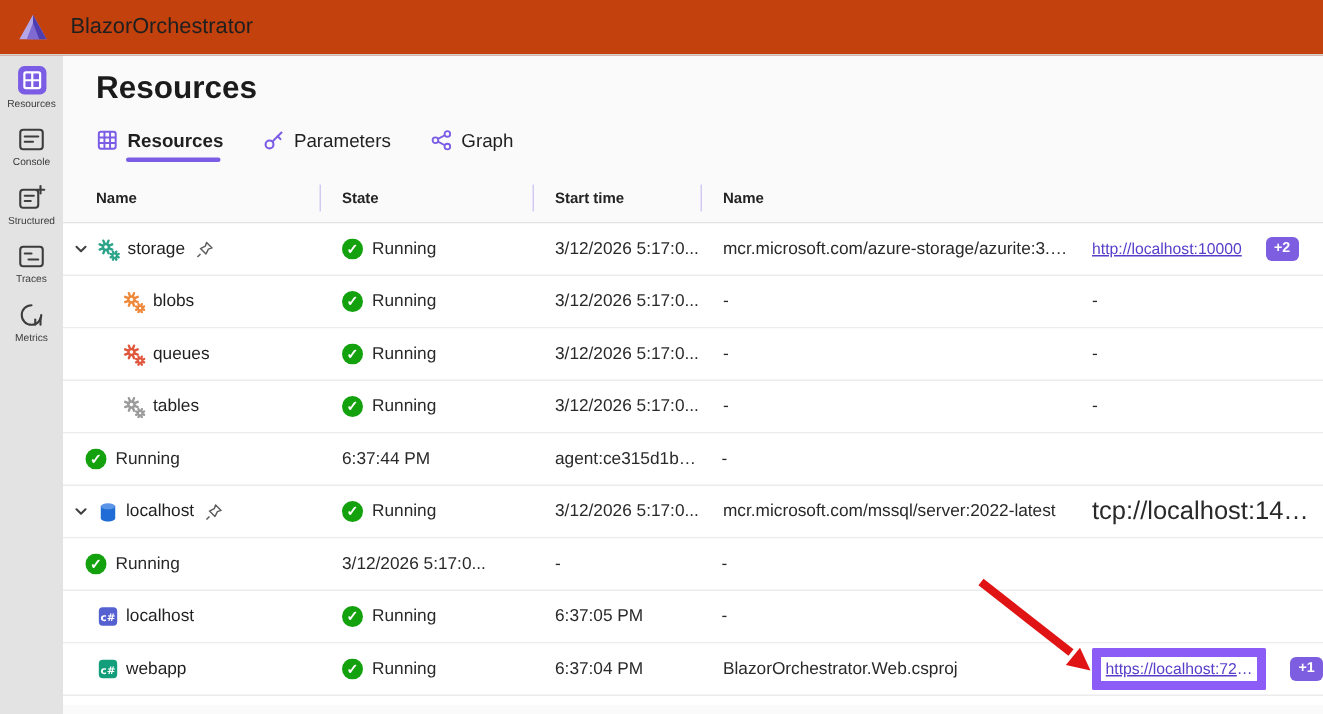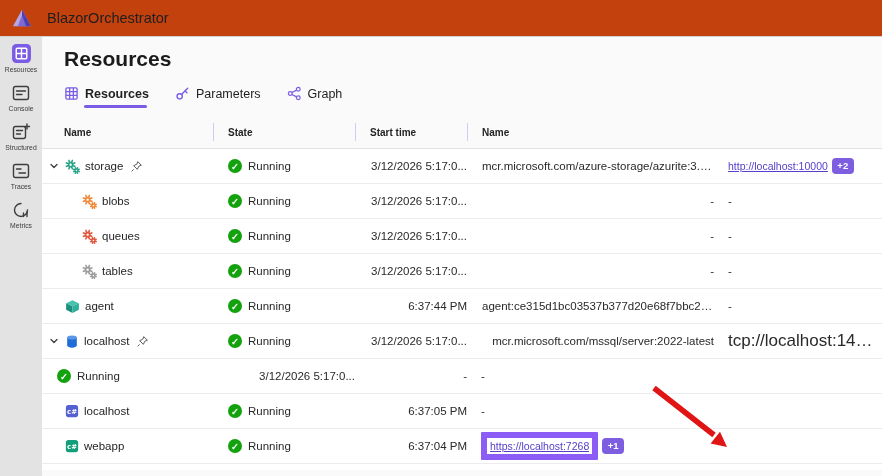--- a/index.html
+++ b/index.html
@@ -30,33 +30,33 @@
                        height:3px; border-radius:2px; background:#7b5ce5; }
   
   .table { margin-top:8px; }
   .thead, .row { display:grid; grid-template-columns:171px 142px 112px 247px 1fr; align-items:center; }
   .thead { height:33px; border-bottom:1px solid #e3e3e3; }
   .th { font-size:10px; font-weight:700; color:#242424; padding-left:15px; height:100%;
         display:flex; align-items:center; position:relative; white-space:nowrap; }
   .th:first-child { padding-left:22px; }
   .th:not(:first-child)::before { content:""; position:absolute; left:0; top:7px; bottom:7px;
                                   width:1px; background:#d4c9f2; }
-  .row { height:35px; background:#fff; border-bottom:1px solid #ececec; cursor:pointer;text-align:right; }
+  .row { height:35px; background:#fff; border-bottom:1px solid #ececec; cursor:pointer; }
   .cell { font-size:11.5px; color:#292929; padding-left:15px;
           white-space:nowrap; overflow:hidden; text-overflow:ellipsis; }
   .name-cell { display:flex; align-items:center; gap:5px; padding-left:6px; overflow:hidden; }
   .name-label { font-size:11.5px; color:#1f1f1f; white-space:nowrap; }
   .spacer12 { width:12px; flex:none; display:inline-block; }
   .chev { width:12px; flex:none; display:inline-flex; justify-content:center; cursor:pointer; }
   .row-icon { flex:none; display:inline-flex; }
   .pin { flex:none; display:inline-flex; margin-left:2px; cursor:pointer; }
   .state-cell { display:flex; align-items:center; gap:6px; }
   .dot { width:14px; height:14px; border-radius:50%; background:#13a10e; color:#fff; flex:none;
          font-size:9.5px; font-weight:700; display:inline-flex; align-items:center; justify-content:center; }
-  .url-cell { display:flex; align-items:center; gap:4px; padding-left:14px; font-size:10.5px; }
+  .url-cell { display:flex; align-items:center; gap:16px; padding-left:14px; font-size:10.5px; }
   a.url { color:#573dc9; text-decoration:underline; white-space:nowrap; overflow:hidden;
           text-overflow:ellipsis; flex:0 1 auto; cursor:pointer; }
   .badge { flex:none; background:#7d5ee0; color:#fff; font-size:9.5px; font-weight:700;
            border-radius:4px; padding:3px 5.5px; line-height:1; cursor:pointer; }
   .red-box { display:inline-flex; border:6px solid #8b5cf6; padding:2px 3px; border-radius:1px;
              flex:0 1 auto; overflow:hidden; }
   .partial { height:6px; background:#fff; }
   .arrow-svg { position:absolute; left:0; top:0; pointer-events:none; z-index:5; }
 </style>
 </head>
@@ -373,31 +373,20 @@
             <span class="dot">✓</span>
             <span>Running</span>
           </div>
           <div class="cell">3/12/2026 5:17:0...</div>
           <div class="cell">-</div>
           <div class="cell url-cell">
             <span style="white-space:nowrap;overflow:hidden;text-overflow:ellipsis;font-size:11.5px;color:#292929">-</span>
           </div>
         </div>
         <div class="row">
-          <div class="cell name-cell">
-            <span class="spacer12"></span>
-            <span class="row-icon">
-              <svg width="15" height="15" viewBox="0 0 16 16">
-                <polygon points="8,1.2 14.8,4.6 8,8 1.2,4.6" fill="#46c2ae"></polygon>
-                <polygon points="1.2,4.6 8,8 8,14.8 1.2,11.4" fill="#1c8f7f"></polygon>
-                <polygon points="14.8,4.6 8,8 8,14.8 14.8,11.4" fill="#2fae9a"></polygon>
-              </svg>
-            </span>
-            <span class="name-label">agent</span>
-          </div>
           <div class="cell state-cell">
             <span class="dot">✓</span>
             <span>Running</span>
           </div>
           <div class="cell">6:37:44 PM</div>
           <div class="cell">agent:ce315d1bc03537b377d20e68f7bbc2de11...</div>
           <div class="cell url-cell">
             <span style="white-space:nowrap;overflow:hidden;text-overflow:ellipsis;font-size:11.5px;color:#292929">-</span>
           </div>
         </div>
@@ -474,20 +463,21 @@
                 <text x="8" y="11.5" text-anchor="middle" font-size="8" font-weight="bold" fill="#fff" font-family="DejaVu Sans, sans-serif">c#</text>
               </svg>
             </span>
             <span class="name-label">webapp</span>
           </div>
           <div class="cell state-cell">
             <span class="dot">✓</span>
             <span>Running</span>
           </div>
           <div class="cell">6:37:04 PM</div>
+          <div class="cell">BlazorOrchestrator.Web.csproj</div>
           <div class="cell url-cell">
             <span class="red-box">
               <a class="url" href="#">https://localhost:7268</a>
             </span>
             <span class="badge">+1</span>
           </div>
         </div>
       </div>
     <div class="partial"></div>
   </div>

